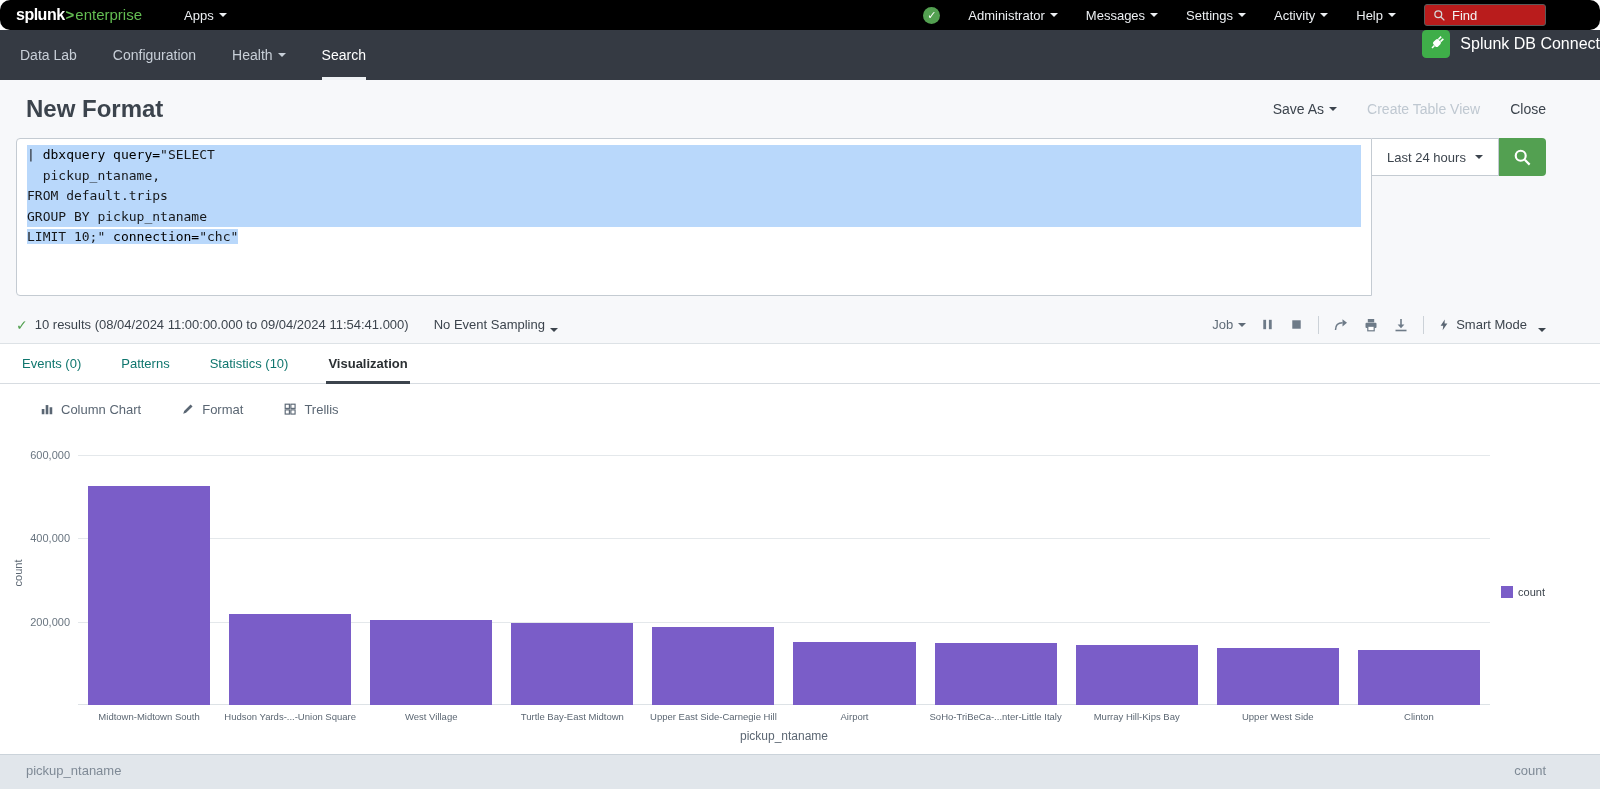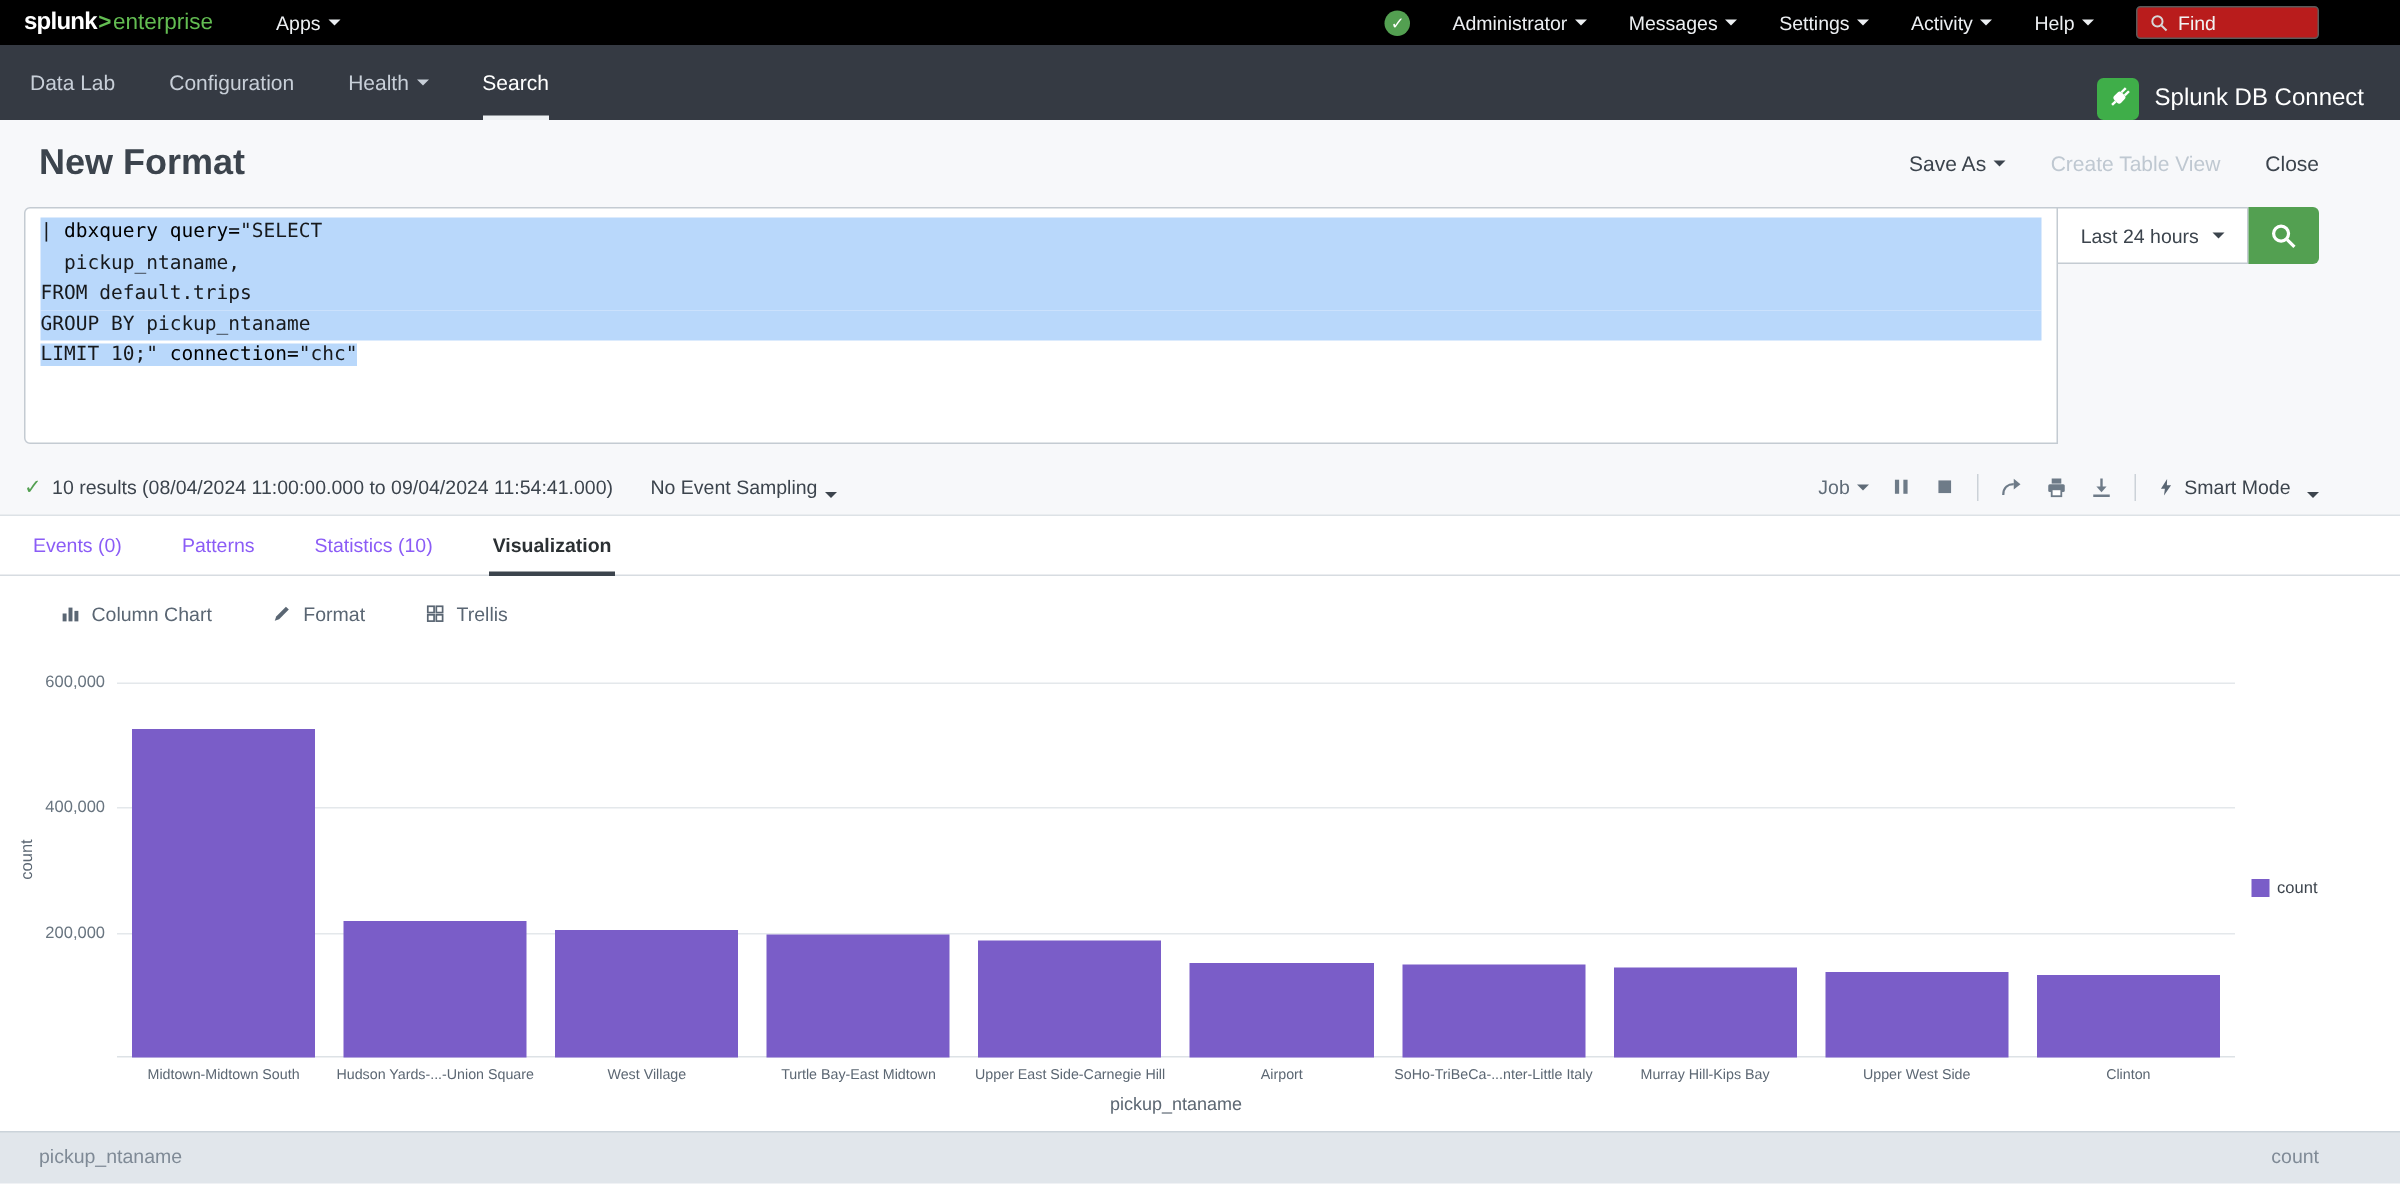--- a/index.html
+++ b/index.html
@@ -1,38 +1,38 @@
 <!DOCTYPE html>
 <html><head>
 <meta charset="utf-8">
 <style>
   * { box-sizing: border-box; margin: 0; padding: 0; }
   html,body { width:1600px; height:789px; overflow:hidden; background:#fff;
     font-family:"Liberation Sans","DejaVu Sans",sans-serif; }
 
   
-  .topbar { height:30px; background:#000; display:flex; align-items:center; padding-left:16px; color:#eceff2; }
+  .topbar { height:30px; background:#000; display:flex; align-items:center; padding-left:16px; color:#eceff2;border-radius:10px; }
   .logo { display:flex; align-items:baseline; cursor:pointer; }
   .logo-splunk { font-weight:bold; font-size:16px; color:#fff; letter-spacing:-0.5px; }
   .logo-gt { color:#63bd52; font-weight:bold; font-size:15px; margin:0 1px; }
   .logo-ent { color:#63bd52; font-size:15px; }
   .apps-menu { margin-left:42px; font-size:13px; display:flex; align-items:center; cursor:pointer; }
   .topbar-right { margin-left:auto; display:flex; align-items:center; gap:28px; padding-right:54px; }
   .topbar-item { font-size:13px; display:flex; align-items:center; cursor:pointer; color:#eceff2; white-space:nowrap; }
   .caret { width:0; height:0; border-left:4px solid transparent; border-right:4px solid transparent;
            border-top:4px solid currentColor; margin-left:5px; display:inline-block; }
   .health-badge { width:17px; height:17px; border-radius:50%; background:#53a051; color:#fff;
                   font-size:11px; display:flex; align-items:center; justify-content:center; font-weight:bold; }
   .find-box { display:flex; align-items:center; background:#b91c1c; border:1px solid #5a5a5a; border-radius:3px;
               height:22px; padding:0 8px; gap:6px; width:122px; }
   .find-box input { background:transparent; border:none; outline:none; color:#fff; font-size:13px; width:80px; font-family:inherit; }
   .find-box input::placeholder { color:#f2f2f2; opacity:1; }
 
   
-  .appbar { height:50px; background:#353a43; display:flex; align-items:flex-end; padding:0 24px 0 20px; }
+  .appbar { height:50px; background:#353a43; display:flex; align-items:flex-start; padding:0 0 0 20px; }
   .appbar-item { color:#c8cfd8; font-size:14px; margin-right:36px; height:50px; display:flex; align-items:center;
                  position:relative; cursor:pointer; white-space:nowrap; }
   .appbar-item.active { color:#fff; }
   .appbar-item.active::after { content:""; position:absolute; left:0; right:0; bottom:0; height:3px; background:#eef1f4; }
   .appbar-right { margin-left:auto; display:flex; align-items:center; gap:10px; color:#fff; font-size:16px; cursor:pointer; }
 
   
   .mid { background:#f7f8fa; border-bottom:1px solid #dde2e6; }
   .page-head { display:flex; align-items:center; padding:15px 54px 15px 26px; }
   .page-title { font-size:24px; font-weight:bold; color:#3c444d; }
@@ -57,21 +57,21 @@
   .check { color:#53a051; font-weight:bold; margin-right:7px; font-size:14px; }
   .sampling { margin-left:25px; display:flex; align-items:flex-end; cursor:pointer; }
   .job-controls { margin-left:auto; display:flex; align-items:center; gap:14px; color:#5f6b77; }
   .job-menu { display:flex; align-items:center; cursor:pointer; }
   .divider { width:1px; height:18px; background:#ccd2d8; }
   .icon-btn { display:flex; align-items:center; cursor:pointer; }
   .smart-mode { display:flex; align-items:flex-end; gap:6px; color:#3c444d; cursor:pointer; }
 
   
   .tabs { display:flex; align-items:stretch; background:#fff; border-bottom:1px solid #d7dce1; padding-left:20px; height:40px; }
-  .tab { display:flex; align-items:center; margin-right:36px; font-size:13px; color:#8b5cf6; cursor:pointer;
+  .tab { display:flex; align-items:center; margin-right:36px; font-size:13px; color:#0f766e; cursor:pointer;
          position:relative; padding:0 2px; white-space:nowrap; }
   .tab.active { color:#2b3033; font-weight:bold; }
   .tab.active::after { content:""; position:absolute; left:0; right:0; bottom:-1px; height:3px; background:#3c444d; }
 
   
   .viz-toolbar { display:flex; align-items:center; height:50px; padding-left:40px; gap:40px; background:#fff; }
   .viz-btn { display:flex; align-items:center; gap:7px; font-size:13px; color:#5a6673; cursor:pointer; }
 
   
   .chart-wrap { position:relative; height:320px; background:#fff; }

